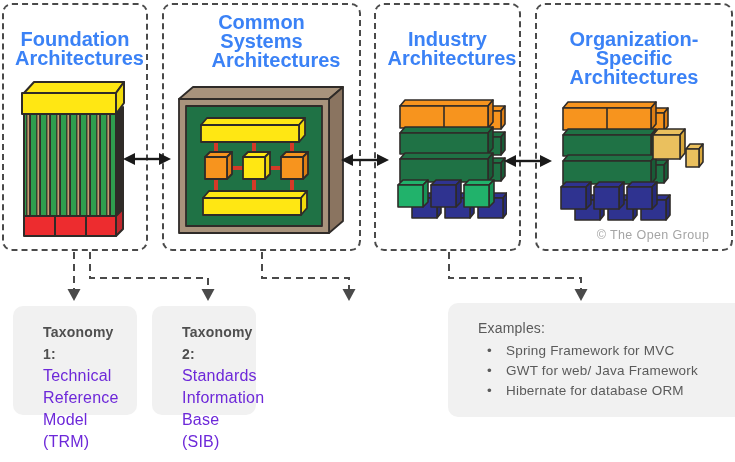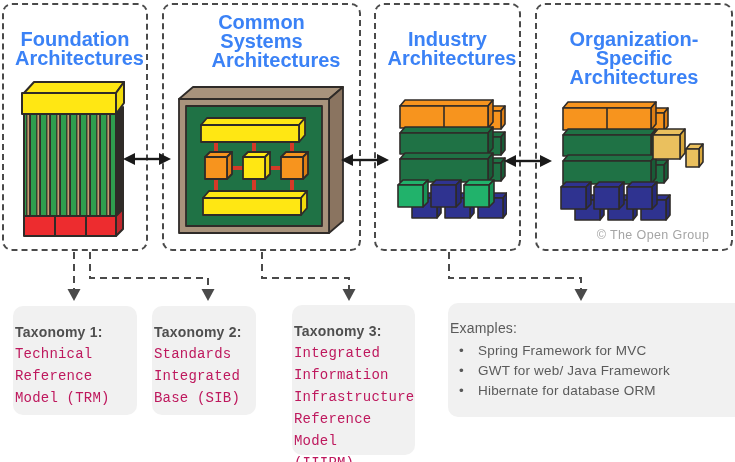--- a/index.html
+++ b/index.html
@@ -23,28 +23,28 @@
   }
   .t1{padding-top:25px;max-width:120px;}
   .t2{padding-top:8px;max-width:100px;}
   .t3{padding-top:25px;max-width:120px;}
   .t4{padding-top:25px;max-width:190px;}
   
   .layer{position:absolute;left:0;top:0;pointer-events:none;}
   
   .gray-box{
     position:absolute;background:#f1f1f1;border-radius:10px;box-sizing:border-box;
-    padding:15px 12px 0 2px;
+    padding:15px 12px 0 30px;
   }
   .tax1{left:13px;top:306px;width:124px;height:109px;}
   .tax2{left:152px;top:306px;width:104px;height:109px;}
   .tax3{left:292px;top:305px;width:123px;height:150px;}
   .examples{left:448px;top:303px;width:306px;height:114px;}
   .g-head{font-weight:bold;font-size:14px;line-height:22px;color:#4f4f4f;letter-spacing:.2px;}
-  .g-body{font-size:14px;line-height:22px;color:#be185d;letter-spacing:.2px;font-family:Liberation Mono, monospace;}
+  .g-body{font-size:16px;line-height:22px;color:#6d28d9;letter-spacing:.2px;}
   .ex-head{font-size:14px;line-height:20px;color:#5a5a5a;letter-spacing:.2px;}
   .ex-list{list-style:none;margin:3px 0 0 0;padding:0;}
   .ex-list li{
     position:relative;padding-left:28px;font-size:13.5px;line-height:20px;
     color:#5a5a5a;letter-spacing:.2px;
   }
   .ex-list li .bullet{position:absolute;left:9px;top:0;}
   .ex-list li .bullet::before{content:"\2022";}
   .copyright{
     position:absolute;left:554px;top:228px;width:198px;text-align:center;
@@ -240,25 +240,21 @@
     <polygon points="0,7 12,1 12,13" fill="#1a1a1a"></polygon>
     <polygon points="48,7 36,1 36,13" fill="#1a1a1a"></polygon>
   </svg>
 
   <div class="gray-box tax1">
     <div class="g-head">Taxonomy 1:</div>
     <div class="g-body">Technical Reference Model (TRM)</div>
   </div>
   <div class="gray-box tax2">
     <div class="g-head">Taxonomy 2:</div>
-    <div class="g-body">Standards Integrated Base (SIB)</div>
-  </div>
-  <div class="gray-box tax3">
-    <div class="g-head">Taxonomy 3:</div>
-    <div class="g-body">Integrated Information Infrastructure Reference Model (IIIRM)</div>
+    <div class="g-body">Standards Information Base (SIB)</div>
   </div>
 
   <div class="gray-box examples">
     <div class="ex-head">Examples:</div>
     <ul class="ex-list">
       <li>
         <span class="bullet"></span>
         <span>Spring Framework for MVC</span>
       </li>
       <li>

